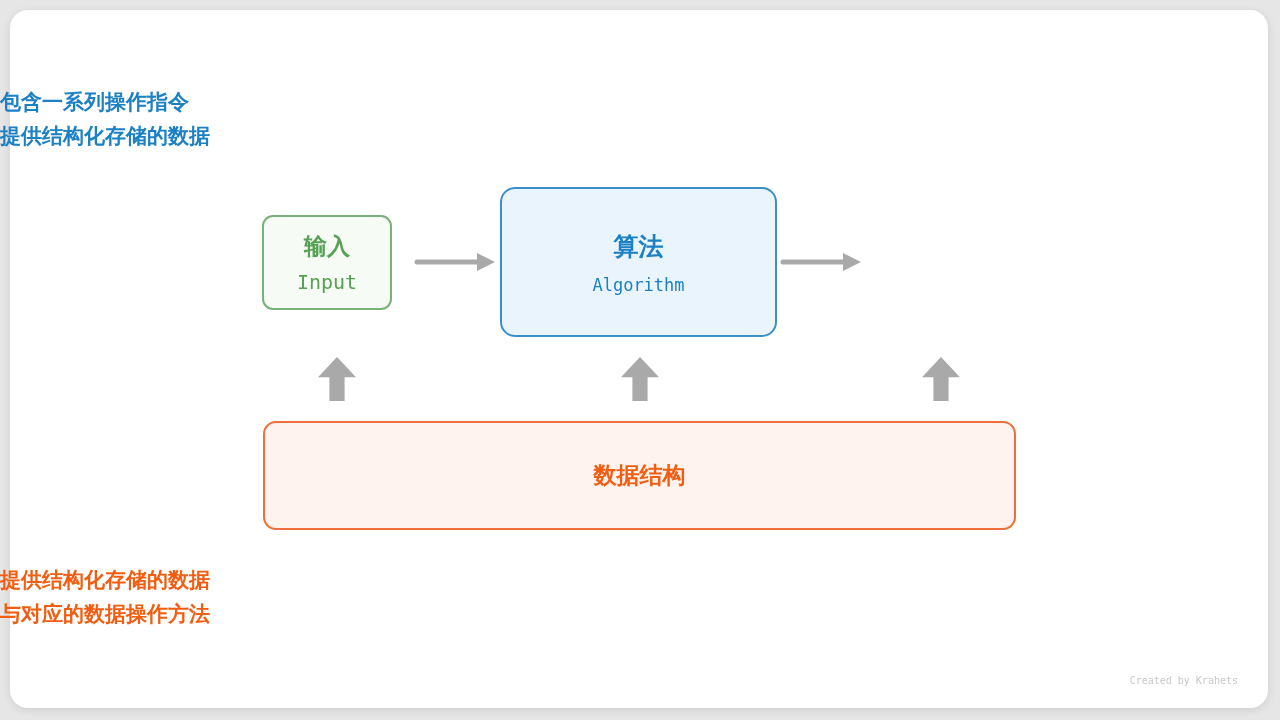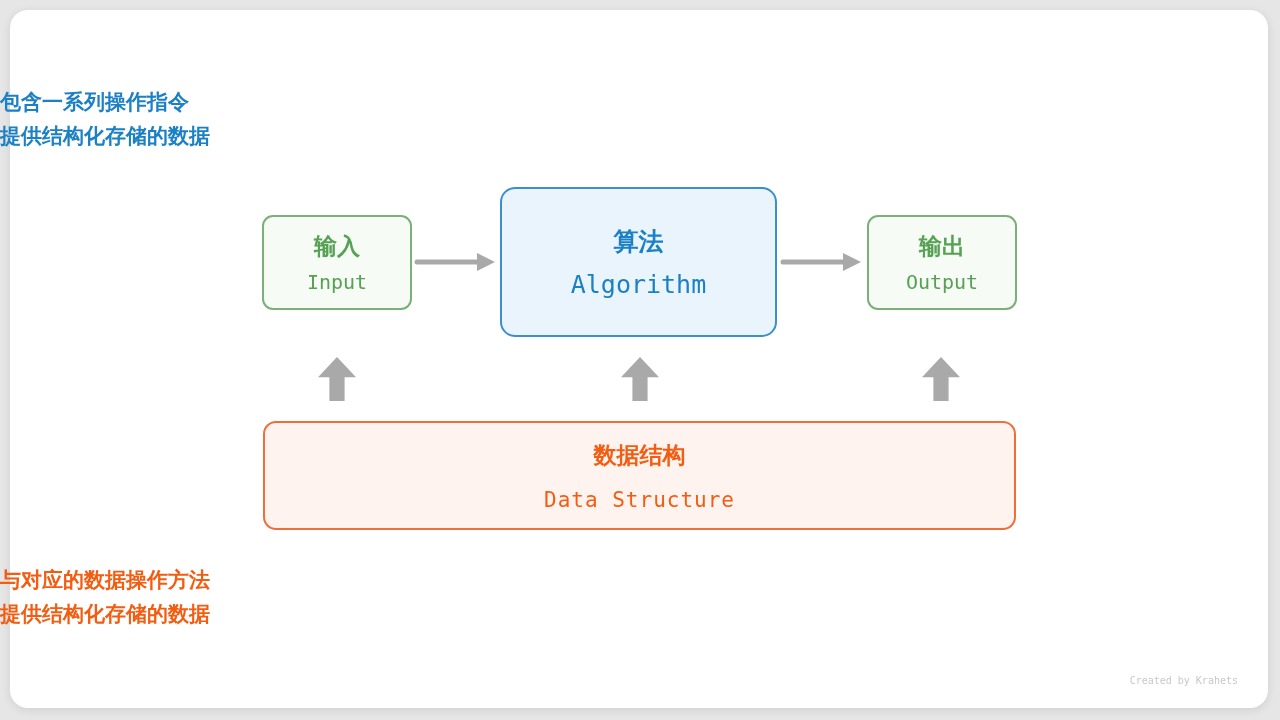--- a/index.html
+++ b/index.html
@@ -51,33 +51,33 @@
   .node .title-en {
     font-family: "DejaVu Sans Mono", "Liberation Mono", monospace;
     font-size: 20px;
     text-align: center;
   }
   .node-green {
     border-color: #7ab178;
     background: #f6fbf5;
     color: #56a154;
   }
-  .node-input  { left: 262px; top: 215px; width: 150px; height: 95px; }
+  .node-input  { left: 262px; top: 215px; width: 130px; height: 95px; }
   .node-output { left: 867px; top: 215px; width: 150px; height: 95px; }
 
   .node-algorithm {
     left: 500px; top: 187px; width: 277px; height: 150px;
     border-color: #3d8fc9;
     background: #eaf4fc;
     color: #1b80c4;
     border-radius: 15px;
     gap: 12px;
   }
   .node-algorithm .title-zh { font-size: 25px; }
-  .node-algorithm .title-en { font-size: 25px; }
+  .node-algorithm .title-en { font-size: 17px; }
 
   .node-ds {
     left: 263px; top: 421px; width: 753px; height: 109px;
     border-color: #ef6f3c;
     background: #fef3ee;
     color: #f25d11;
     border-radius: 13px;
     gap: 17px;
   }
   .node-ds .title-zh { font-size: 23px; }
@@ -132,34 +132,29 @@
   <div class="node node-algorithm">
     <div class="title-zh">算法</div>
     <div class="title-en">Algorithm</div>
   </div>
 
   <svg class="h-arrow h-arrow-2" viewBox="0 0 84 24">
     <line x1="3" y1="12" x2="64" y2="12" stroke="#a9a9a9" stroke-width="5" stroke-linecap="round"></line>
     <path d="M63 3 L81 12 L63 21 Z" fill="#a9a9a9"></path>
   </svg>
 
-  <div class="node node-green node-output">
-    <div class="title-zh">输出</div>
-    <div class="title-en">Output</div>
-  </div>
 
   <div class="up-arrow up-arrow-1"></div>
   <div class="up-arrow up-arrow-2"></div>
   <div class="up-arrow up-arrow-3"></div>
 
   <div class="node node-ds">
     <div class="title-zh">数据结构</div>
-    <div class="title-en">Data Structure</div>
   </div>
 
   <div class="note note-orange">
+    <div>提供结构化存储的数据</div>
     <div>与对应的数据操作方法</div>
-    <div>提供结构化存储的数据</div>
   </div>
 
   <div class="credit">Created by Krahets</div>
 
 </div>
 
 </body></html>

